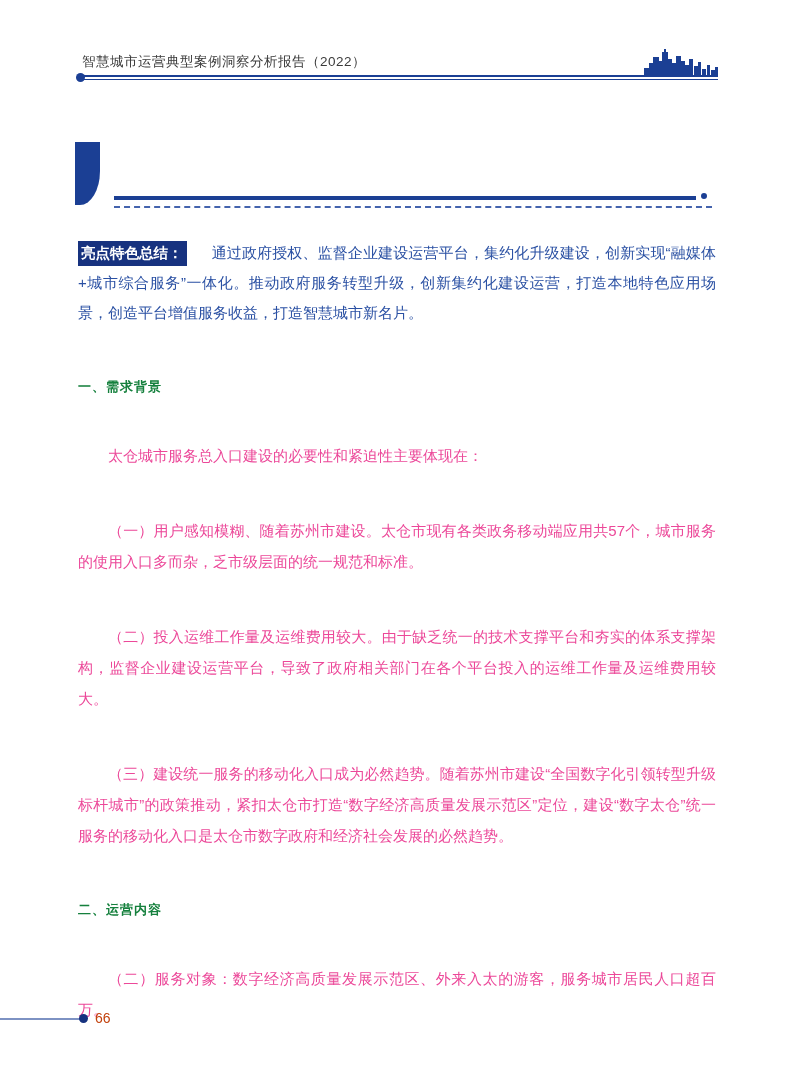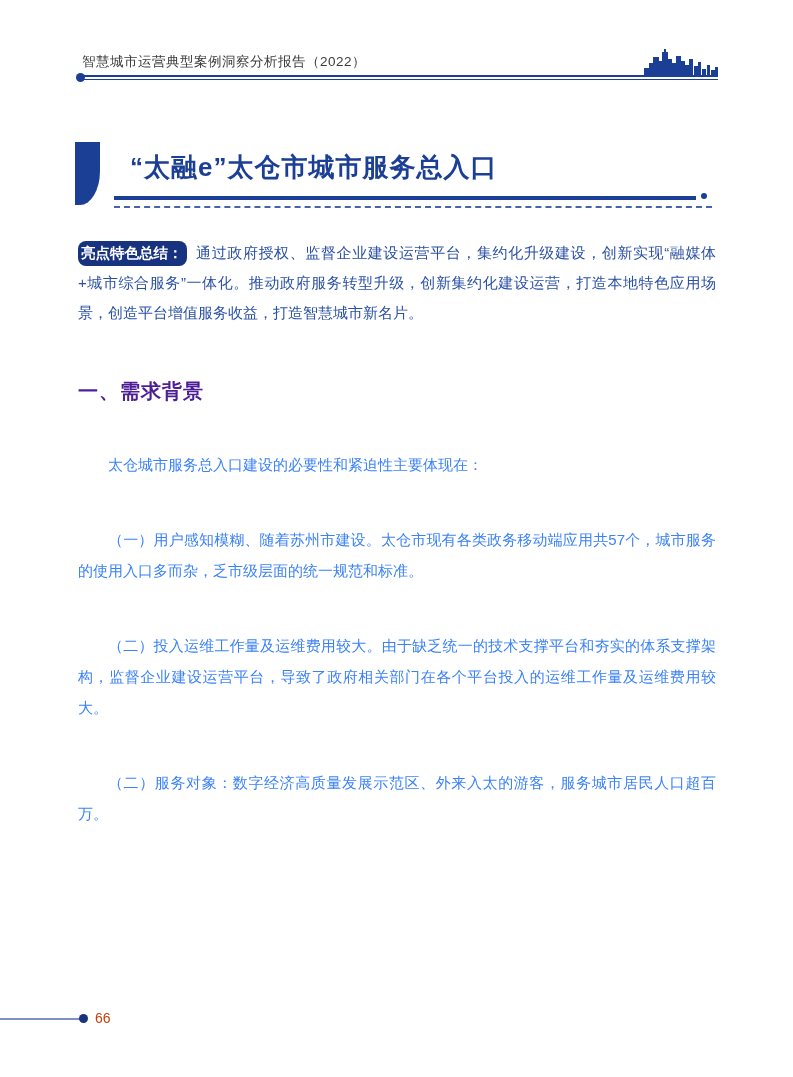--- a/index.html
+++ b/index.html
@@ -93,36 +93,35 @@
     text-align: justify;
   }
   .summary-label {
     display: inline-block;
     background: #17327f;
     color: #ffffff;
     font-weight: bold;
     font-size: 14.5px;
     line-height: 23px;
     padding: 1px 4px 1px 3px;
-    margin-right: 9px;
+    margin-right: 25px;
     vertical-align: baseline;
     white-space: nowrap;
-    border-radius: 8px;
   }
   .section-heading {
     margin: 50px 0 24px 0;
-    font-size: 20px;
+    font-size: 13px;
     font-weight: bold;
-    color: #4c1d95;
+    color: #15803d;
     letter-spacing: 1px;
   }
   .content p {
     font-size: 15px;
     line-height: 31px;
-    color: #3b82f6;
+    color: #ec4899;
     text-align: justify;
     text-indent: 2em;
     margin-bottom: 14px;
     margin-top: 44px;
   }
 
   
   .footer-line {
     position: absolute;
     left: 0; top: 1018px;
@@ -170,38 +169,39 @@
         <rect x="54" y="14" width="3" height="13"></rect>
         <rect x="58" y="21" width="4" height="6"></rect>
         <rect x="63" y="17" width="3" height="10"></rect>
         <rect x="67" y="22" width="4" height="5"></rect>
         <rect x="71" y="19" width="3" height="8"></rect>
       </g>
     </svg>
   </div>
 
   <div class="title-ornament"></div>
-  <h1 class="page-title">“太融e”太仓市城市服务总入口</h1>
   <div class="title-rule">
     <div class="title-rule-ring"></div>
   </div>
   <div class="title-dashed-rule"></div>
 
   <div class="content">
 
     <div class="summary">
       <span class="summary-label">亮点特色总结：</span><span>通过政府授权、监督企业建设运营平台，集约化升级建设，创新实现“融媒体+城市综合服务”一体化。推动政府服务转型升级，创新集约化建设运营，打造本地特色应用场景，创造平台增值服务收益，打造智慧城市新名片。</span>
     </div>
 
     <h2 class="section-heading">一、需求背景</h2>
 
     <p>太仓城市服务总入口建设的必要性和紧迫性主要体现在：</p>
     <p>（一）用户感知模糊、随着苏州市建设。太仓市现有各类政务移动端应用共57个，城市服务的使用入口多而杂，乏市级层面的统一规范和标准。</p>
     <p>（二）投入运维工作量及运维费用较大。由于缺乏统一的技术支撑平台和夯实的体系支撑架构，监督企业建设运营平台，导致了政府相关部门在各个平台投入的运维工作量及运维费用较大。</p>
-
+    <p>（三）建设统一服务的移动化入口成为必然趋势。随着苏州市建设“全国数字化引领转型升级标杆城市”的政策推动，紧扣太仓市打造“数字经济高质量发展示范区”定位，建设“数字太仓”统一服务的移动化入口是太仓市数字政府和经济社会发展的必然趋势。</p>
+
+    <h2 class="section-heading">二、运营内容</h2>
 
     <p>（二）服务对象：数字经济高质量发展示范区、外来入太的游客，服务城市居民人口超百万。</p>
 
   </div>
 
   <div class="footer-line"></div>
   <div class="footer-dot"></div>
   <div class="page-number">66</div>
 
 </div>

